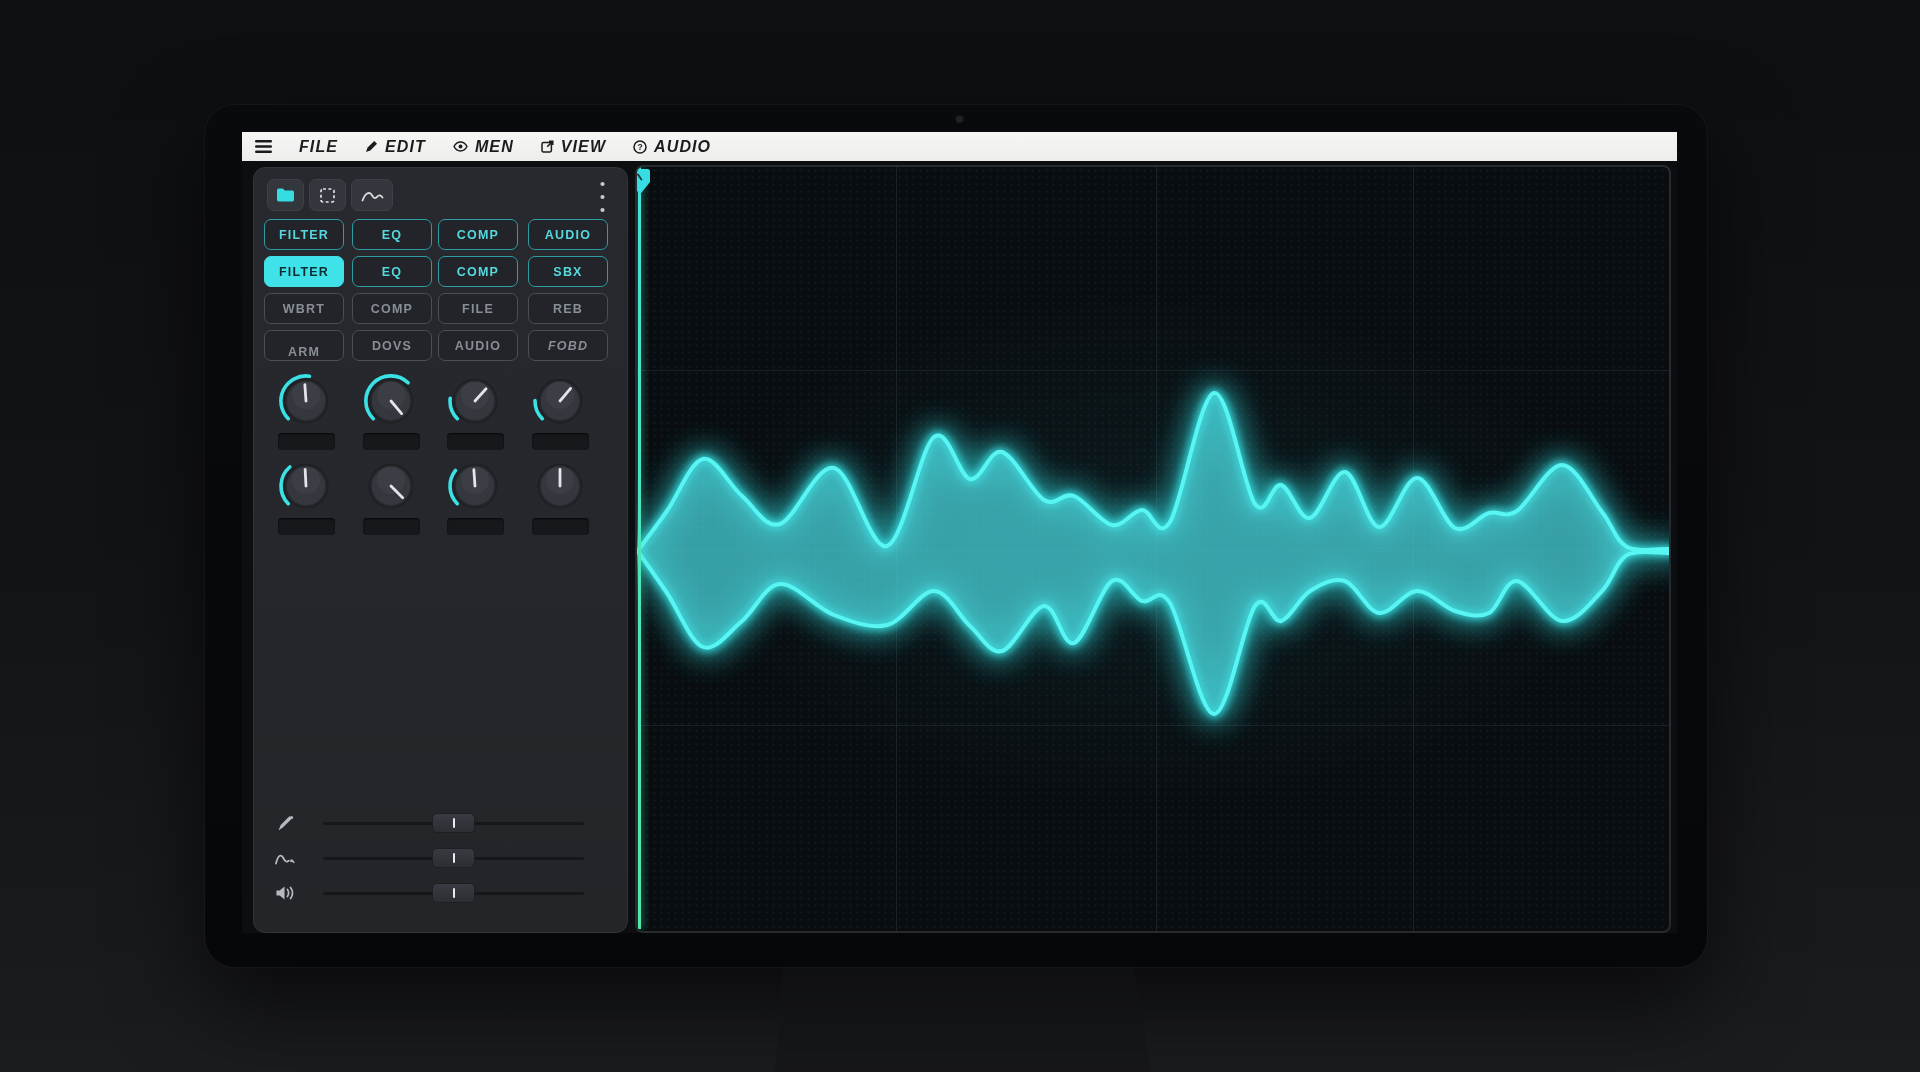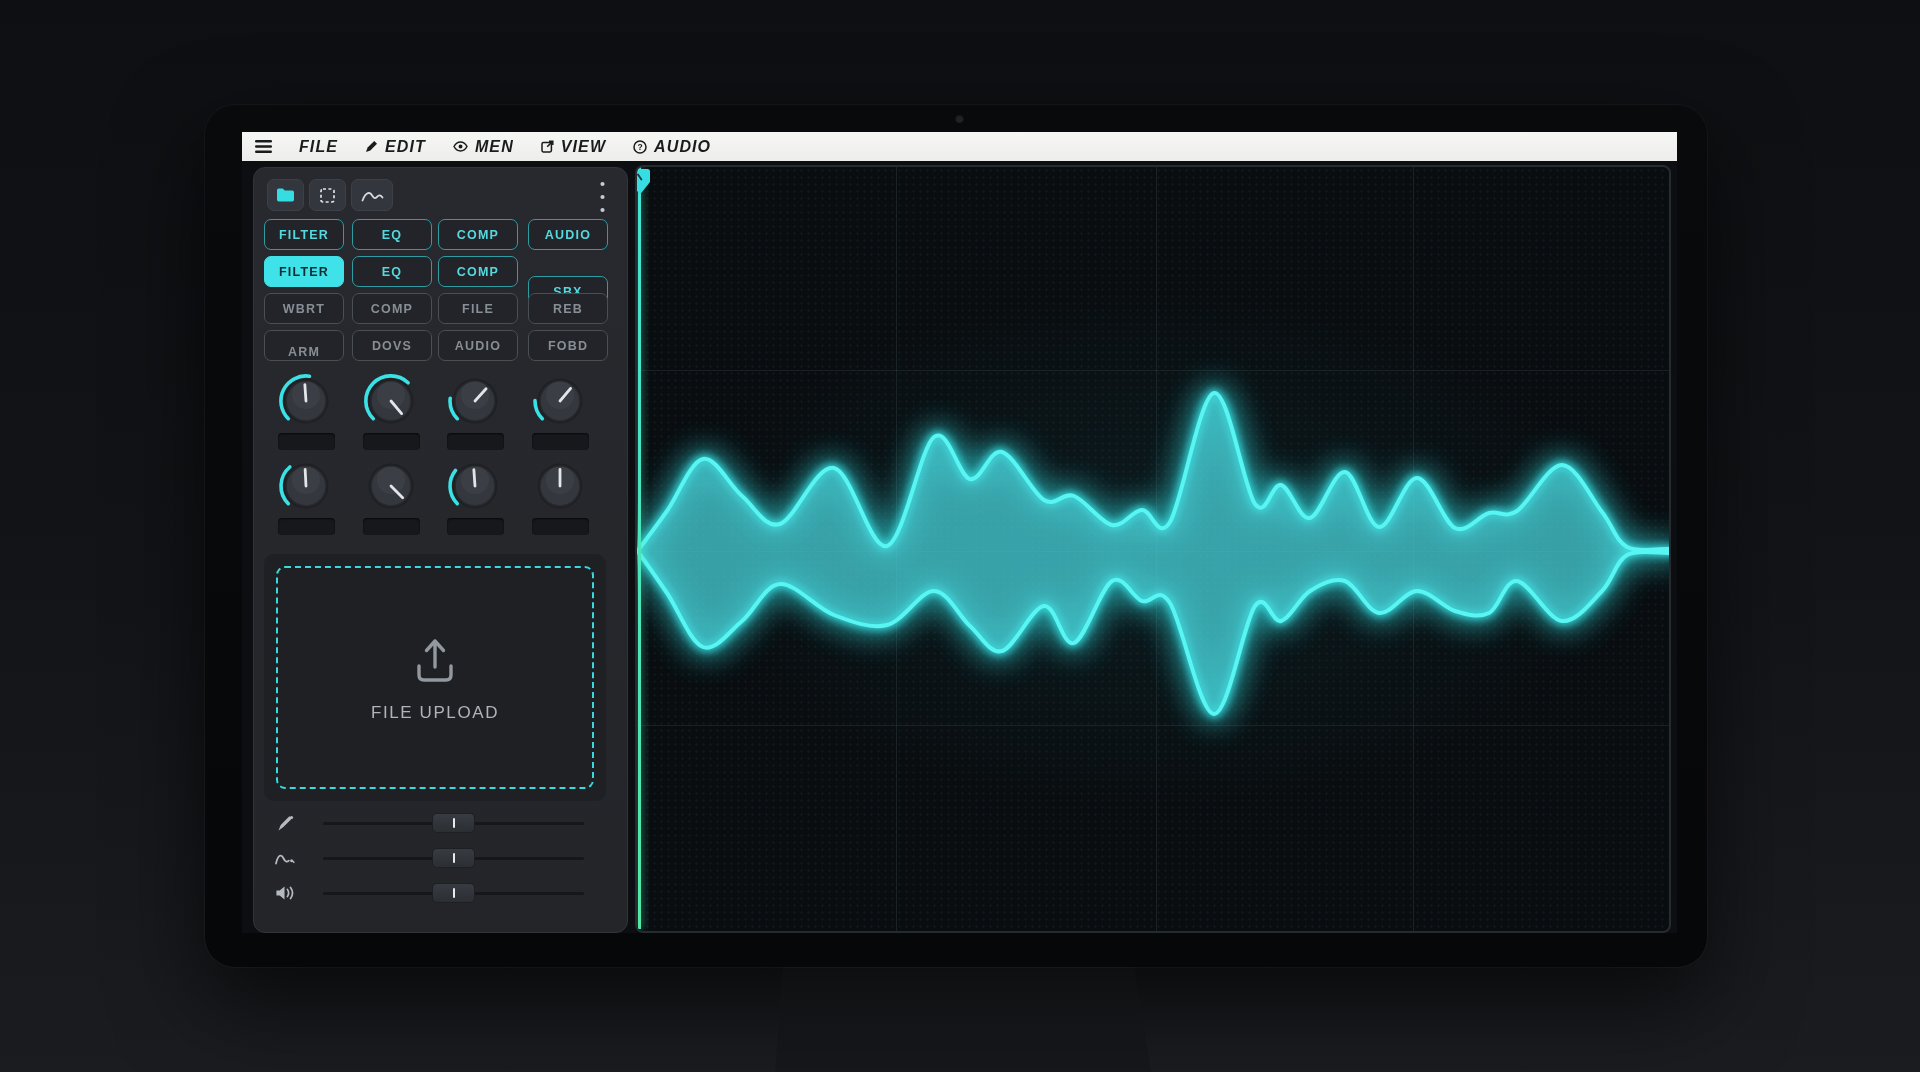--- a/index.html
+++ b/index.html
@@ -147,31 +147,20 @@
               <circle cx="7" cy="7" r="6" fill="none" stroke="#1a1b1d" stroke-width="1.5"></circle>
               <text x="7" y="10" text-anchor="middle" font-size="8.5" font-weight="bold" fill="#1a1b1d" font-family="Liberation Sans,sans-serif">?</text>
             </svg>
           </span>
           <span class="lbl">AUDIO</span>
         </div>
       </div>
 
     <div class="sidebar">
 
-      <div class="upload-zone">
-        <div class="upload-dashed">
-          <span id="upload-icon-slot"><svg width="54" height="52" viewBox="0 0 54 52">
-                <g fill="none" stroke="#9298a0" stroke-width="3.4" stroke-linecap="round" stroke-linejoin="round">
-                  <path d="M11 33 v9 q0 5 5 5 h22 q5 0 5-5 v-9"></path>
-                  <path d="M27 34 V8 M27 8 L18.5 17.5 M27 8 L35.5 17.5"></path>
-                </g>
-              </svg></span>
-          <span class="upload-label">FILE UPLOAD</span>
-        </div>
-      </div>
 
     <div class="tool-btn" style="left: 13px; width: 35px; height: 30px;">
           <span style="display: flex;">
             <svg width="19" height="16" viewBox="0 0 19 16">
               <path d="M1 3.2 q0-1.7 1.7-1.7 h4.1 l2 2.1 h7.5 q1.7 0 1.7 1.7 v7.5 q0 1.7-1.7 1.7 H2.7 Q1 14.5 1 12.8 z" fill="#35dce2"></path>
             </svg>
           </span>
         </div>
         <div class="tool-btn" style="left: 55px; width: 35px; height: 30px;">
           <span style="display: flex;">
@@ -210,21 +199,21 @@
         </button>
         <button class="grid-btn btn-active" style="left: 10px; top: 88px;">
           <span>FILTER</span>
         </button>
         <button class="grid-btn btn-accent" style="left: 98px; top: 88px;">
           <span>EQ</span>
         </button>
         <button class="grid-btn btn-accent" style="left: 184px; top: 88px;">
           <span>COMP</span>
         </button>
-        <button class="grid-btn btn-accent" style="left: 274px; top: 88px; margin-top: 20px;">
+        <button class="grid-btn btn-accent" style="left: 274px; top: 88px;">
           <span>SBX</span>
         </button>
         <button class="grid-btn btn-muted" style="left: 10px; top: 125px;">
           <span>WBRT</span>
         </button>
         <button class="grid-btn btn-muted" style="left: 98px; top: 125px;">
           <span>COMP</span>
         </button>
         <button class="grid-btn btn-muted" style="left: 184px; top: 125px;">
           <span>FILE</span>
@@ -234,21 +223,21 @@
         </button>
         <button class="grid-btn btn-muted" style="left: 10px; top: 162px; align-items: flex-end;">
           <span>ARM</span>
         </button>
         <button class="grid-btn btn-muted" style="left: 98px; top: 162px;">
           <span>DOVS</span>
         </button>
         <button class="grid-btn btn-muted" style="left: 184px; top: 162px;">
           <span>AUDIO</span>
         </button>
-        <button class="grid-btn btn-muted" style="left: 274px; top: 162px;">
+        <button class="grid-btn btn-muted" style="left: 274px; top: 162px; font-style: italic;">
           <span>FOBD</span>
         </button>
         <div class="knob" style="left: 24px; top: 205px;"><svg width="56" height="56" viewBox="0 0 56 56">
         <circle cx="28" cy="28" r="22.5" fill="#1e2024"></circle>
         <circle cx="28" cy="28" r="20" fill="#34373d" stroke="#26282c" stroke-width="1.5"></circle>
         <circle cx="28" cy="22" r="14" fill="rgba(255,255,255,0.04)"></circle>
         <path d="M 10.3 45.7 A 25 25 0 0 1 31.5 3.2" fill="none" stroke="#3ae2e6" stroke-width="3.6" stroke-linecap="round"></path>
         <line x1="28" y1="28" x2="28" y2="11.5" stroke="#e3e6e8" stroke-width="2.8" stroke-linecap="round" transform="rotate(-4 28 28)"></line>
       </svg></div>
         <div class="knob-value" style="left: 23.5px; top: 265px;"></div>

